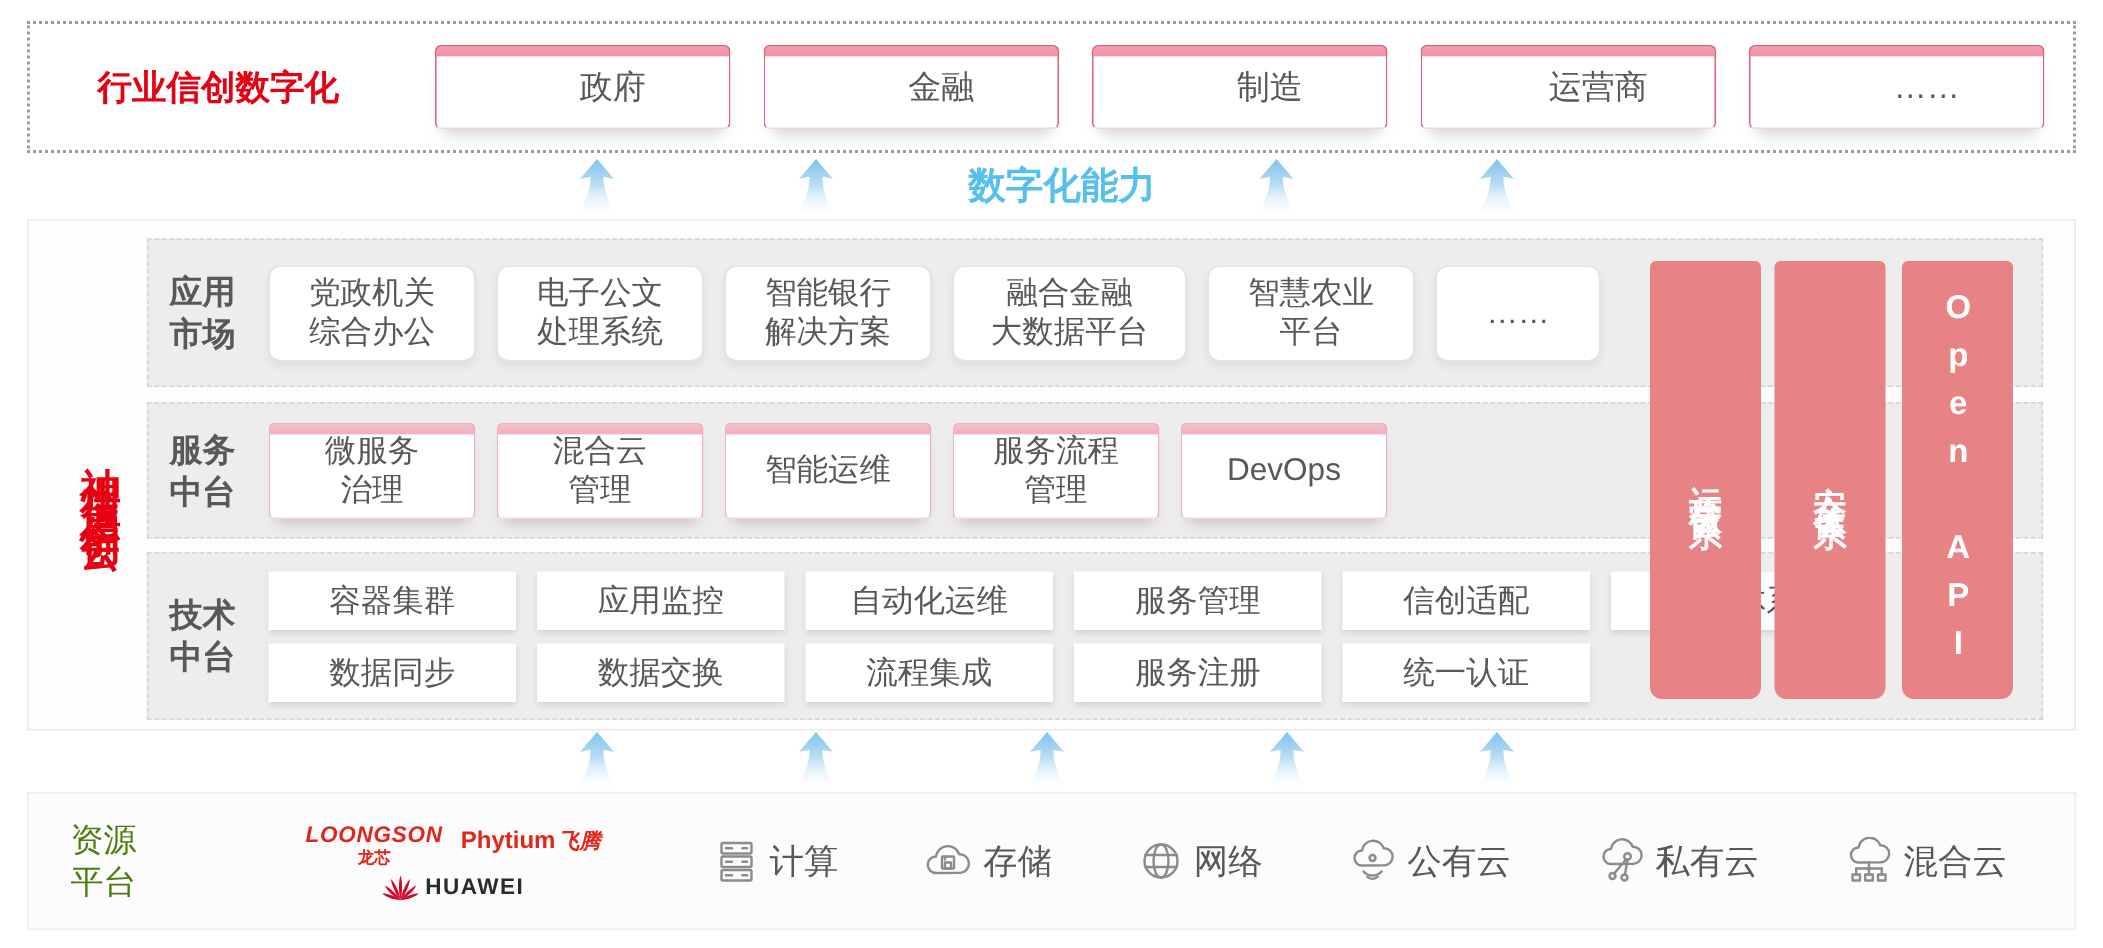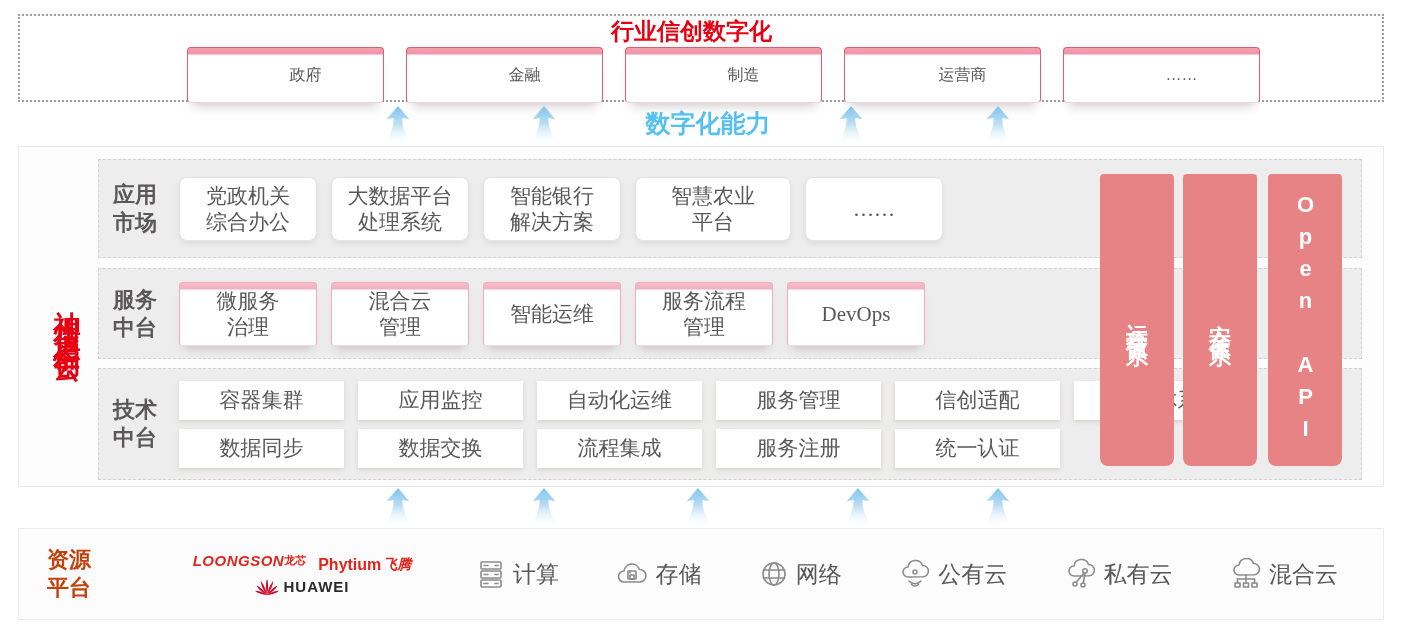--- a/index.html
+++ b/index.html
@@ -2,45 +2,45 @@
 <html><head>
 <meta charset="utf-8">
 <style>
   * { margin:0; padding:0; box-sizing:border-box; }
   html,body { width:1402px; height:632px; background:#ffffff; overflow:hidden;
               font-family:"Liberation Sans","DejaVu Sans",sans-serif; }
   .stage { position:relative; width:1402px; height:632px; background:#fff; }
 
   
   .top-box { position:absolute; left:18px; top:14px; width:1366px; height:88px;
-             border:2px dotted #9c9c9c; display:flex; align-items:center; padding-left:45px;flex-direction:column; }
+             border:2px dotted #9c9c9c; display:flex; align-items:center; padding-left:45px; }
   .top-title { font-size:23px; font-weight:bold; color:#e60012; margin-right:64px; white-space:nowrap; }
   .sectors { display:flex; gap:22px; }
   .sector { width:197px; height:56px; display:flex; align-items:center; justify-content:center;
-            font-size:16px; color:#595757;
+            font-size:22px; color:#595757;
             background:linear-gradient(180deg,#f2a0b0 0,#f094a6 6px,#ffffff 7px);
             border:1px solid #e05c72; border-bottom-color:#f3d2d8; border-radius:4px;
             box-shadow:0 9px 10px -6px rgba(130,130,130,.40);padding-left:40px; }
 
   
   .cap-label { position:absolute; top:107px; left:633px; width:150px; text-align:center;
                font-size:25px; font-weight:bold; color:#54c0f0; }
   .arrow { position:absolute; width:30px; height:38px; }
 
   
   .panel { position:absolute; left:18px; top:146px; width:1366px; height:341px;
            background:#fdfdfd; border:1px solid #eaeaea; }
   .vtitle { position:absolute; left:26px; top:50%; transform:translateY(-50%);
             writing-mode:vertical-lr; text-orientation:upright;
             font-size:27px; font-weight:bold; color:#e60012; letter-spacing:8px; line-height:44px; }
   .band { position:absolute; left:79px; width:1264px; background:#ededed; border:1px dashed #d2d2d2; }
   .band1 { top:12px;  height:99px; }
   .band2 { top:121px; height:91px; }
   .band3 { top:221px; height:112px; }
-  .band-inner { display:flex; align-items:center; height:100%; padding-left:14px;font-family:Liberation Serif, serif; }
+  .band-inner { display:flex; align-items:center; height:100%; padding-left:14px; }
   .band-label { font-size:22px; font-weight:bold; color:#595757; line-height:28px;
                 margin-right:22px; white-space:pre-line; }
   .cards { display:flex; gap:14px; }
   .card { width:138px; height:64px; display:flex; align-items:center; justify-content:center;
           text-align:center; font-size:21px; color:#595757; line-height:26px; white-space:pre-line; }
   .band1 .card { background:#ffffff; border:1px solid #e3e3e3; border-radius:8px;
                  box-shadow:0 3px 6px rgba(0,0,0,.07); }
   .band1 .card:nth-child(4){ width:156px; }
   .band1 .card:nth-child(6){ width:110px; }
   .band2 .card { background:linear-gradient(180deg,#f6bfca 0,#f3afbd 6px,#ffffff 7px);
@@ -52,25 +52,25 @@
            box-shadow:0 2px 4px rgba(170,140,110,.28); }
   .pillar { position:absolute; top:27px; width:74px; height:292px; background:#e78384;
             border-radius:4px 4px 8px 8px; display:flex; align-items:center; justify-content:center; }
   .pillar span { writing-mode:vertical-lr; text-orientation:upright; color:#ffffff;
                  font-weight:bold; font-size:22px; letter-spacing:7px; line-height:74px; }
   .pillar1 { left:1081px; } .pillar2 { left:1164px; } .pillar3 { left:1249px; }
 
   
   .res-panel { position:absolute; left:18px; top:528px; width:1366px; height:92px;
                background:#fcfcfc; border:1px solid #ececec; display:flex; align-items:center; }
-  .res-title { margin-left:28px; font-size:22px; font-weight:bold; color:#c2410c;
+  .res-title { margin-left:28px; font-size:22px; font-weight:normal; color:#4d7c0f;
                line-height:28px; white-space:pre-line; }
   .vendors { margin-left:96px; width:230px; display:flex; flex-direction:column; align-items:center; gap:3px; }
   .vendor-row1 { display:flex; align-items:flex-start; gap:12px; }
-  .loongson { display:flex; flex-direction:row; align-items:center; }
+  .loongson { display:flex; flex-direction:column; align-items:center; }
   .loongson-en { font-size:15px; font-weight:800; font-style:italic; color:#e1251b; letter-spacing:.5px; }
   .loongson-cn { font-size:11px; font-weight:bold; color:#e1251b; margin-top:-1px; }
   .phytium { display:flex; align-items:flex-end; gap:2px; margin-top:4px; }
   .phytium-en { font-size:16px; font-weight:bold; color:#e1251b; }
   .phytium-cn { font-size:14px; font-weight:bold; font-style:italic; color:#e1251b; }
   .huawei { display:flex; align-items:center; gap:5px; }
   .huawei-en { font-size:15px; font-weight:bold; color:#2b2b2b; letter-spacing:1px; }
   .res-items { flex:1; display:flex; justify-content:space-between; margin-left:58px; margin-right:45px; }
   .res-item { display:flex; align-items:center; gap:6px; font-size:23px; color:#595757; }
   .ricon { display:flex; align-items:center; }
@@ -119,24 +119,26 @@
   <div class="panel">
     <div class="vtitle">神州信息信创云</div>
 
     <div class="band band1">
       <div class="band-inner">
         <div class="band-label">应用
 市场</div>
         <div class="cards">
           <div class="card">党政机关
 综合办公</div>
-          <div class="card">大数据平台
+          <div class="card">电子公文
 处理系统</div>
           <div class="card">智能银行
 解决方案</div>
+          <div class="card">融合金融
+大数据平台</div>
           <div class="card">智慧农业
 平台</div>
           <div class="card">……</div>
         </div>
       </div>
     </div>
 
     <div class="band band2">
       <div class="band-inner">
         <div class="band-label">服务

